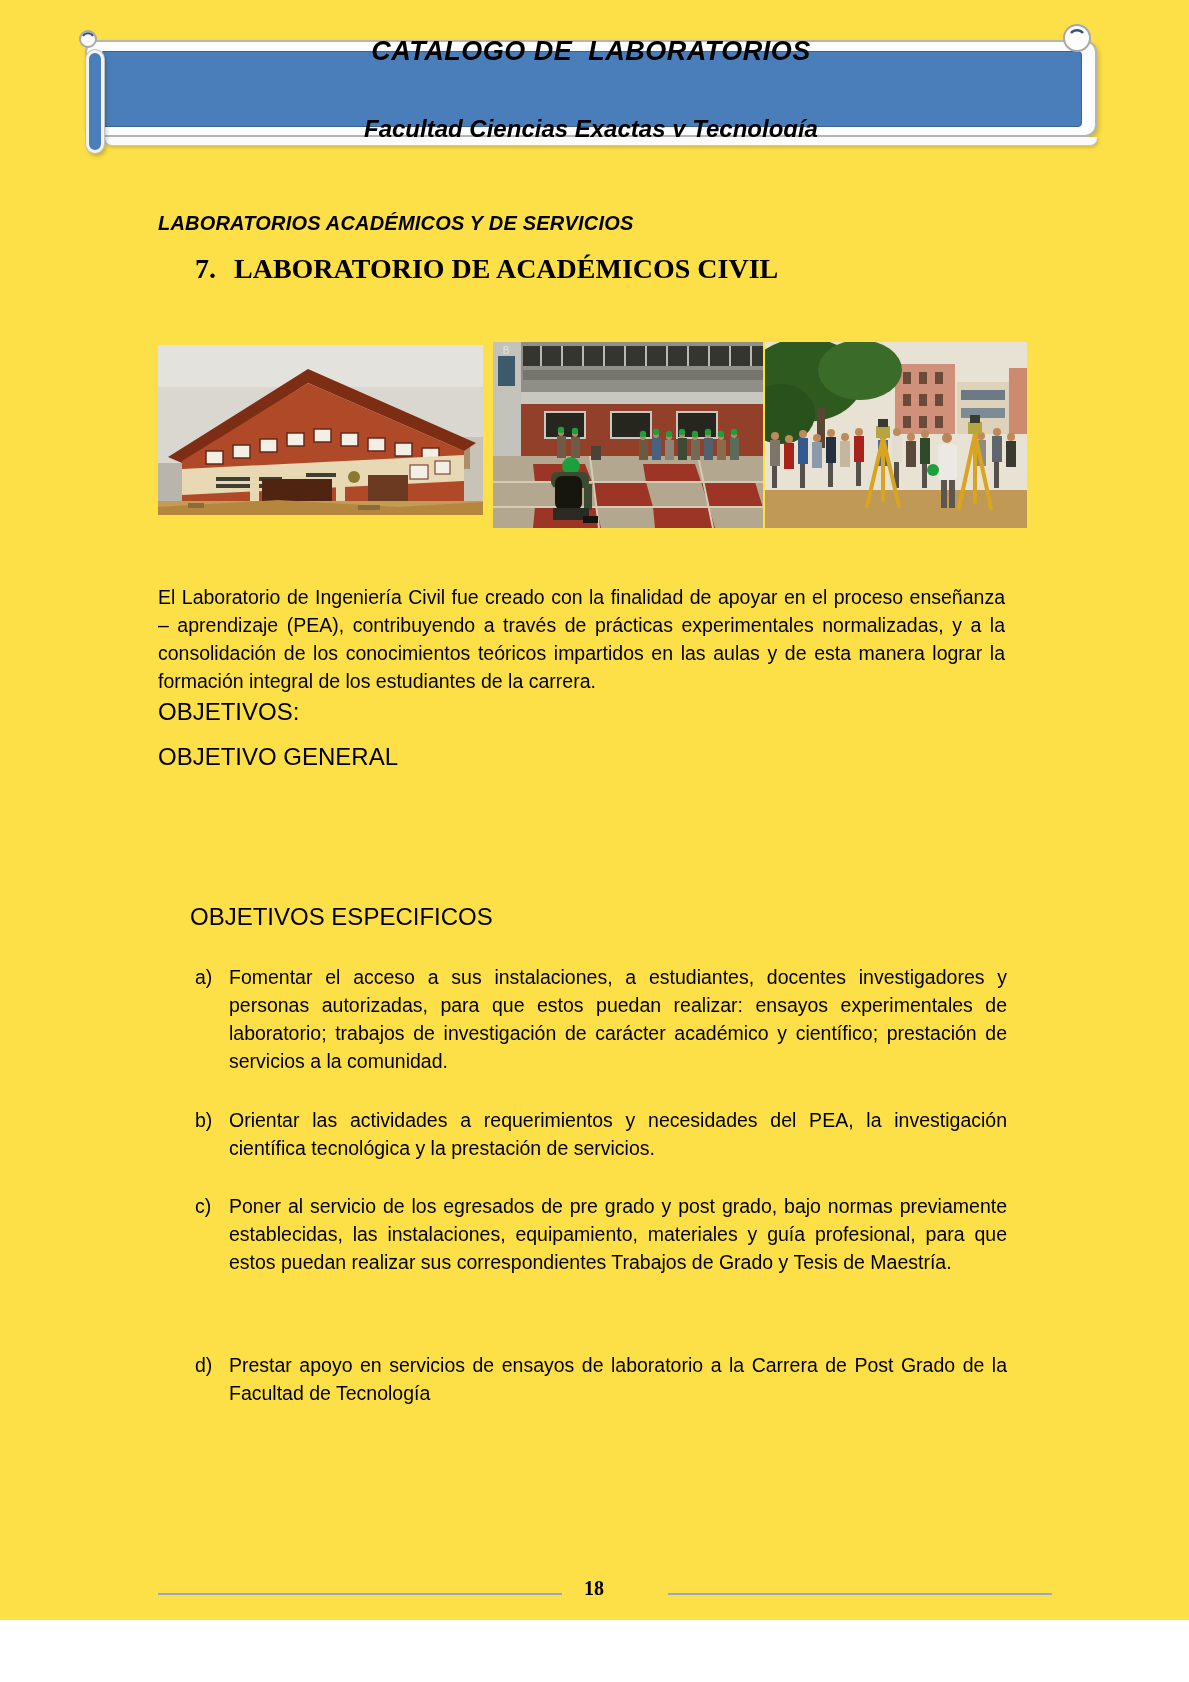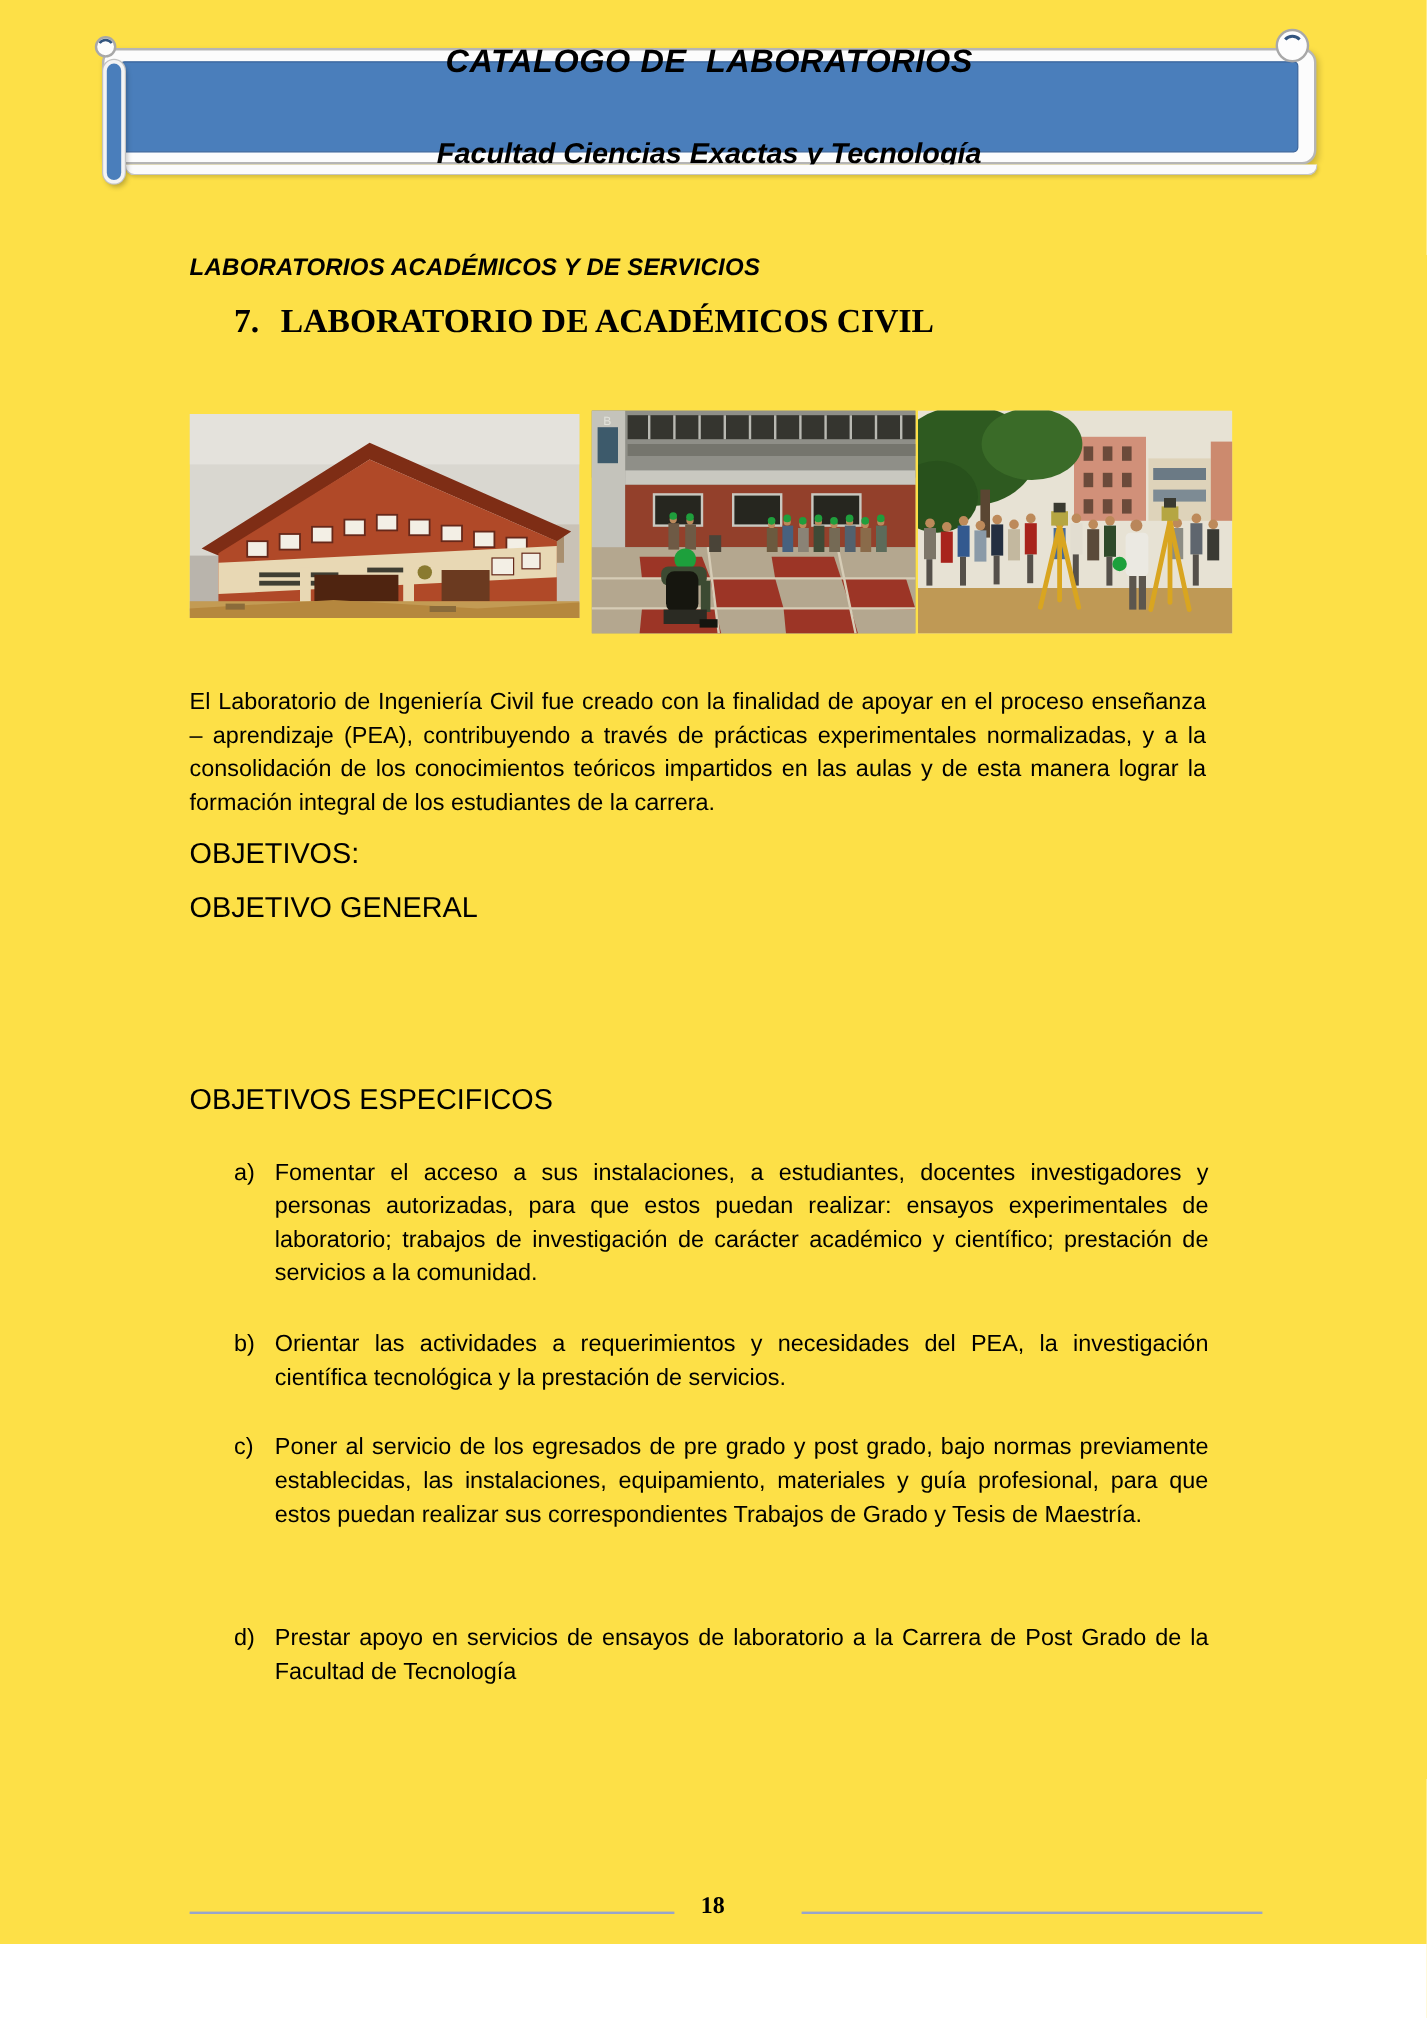--- a/index.html
+++ b/index.html
@@ -51,25 +51,25 @@
   .photo1{left:158px;top:345px;width:325px;height:170px;}
   .photo2{left:493px;top:342px;width:270px;height:186px;}
   .photo3{left:765px;top:342px;width:262px;height:186px;}
 
   
   .body-text{
     position:absolute;left:158px;width:847px;
     font-size:19.5px;line-height:28px;text-align:justify;
   }
   .subhead{position:absolute;left:158px;font-size:24px;font-weight:normal;}
-  #intro{top:551px;}
+  #intro{top:563px;}
   #objetivos-label{top:698px;}
   #objetivo-general-heading{top:743px;}
   #objetivo-general-text{top:780px;}
-  #objetivos-especificos-heading{top:903px;}
+  #objetivos-especificos-heading{top:903px;margin-left:32px;}
 
   .obj-item{
     position:absolute;left:195px;width:812px;display:flex;
     font-size:19.5px;line-height:28px;
   }
   .obj-item .marker{flex:0 0 34px;}
   .obj-item .text{flex:1;text-align:justify;}
   #item-a{top:963px;}
   #item-b{top:1106px;}
   #item-c{top:1192px;}

